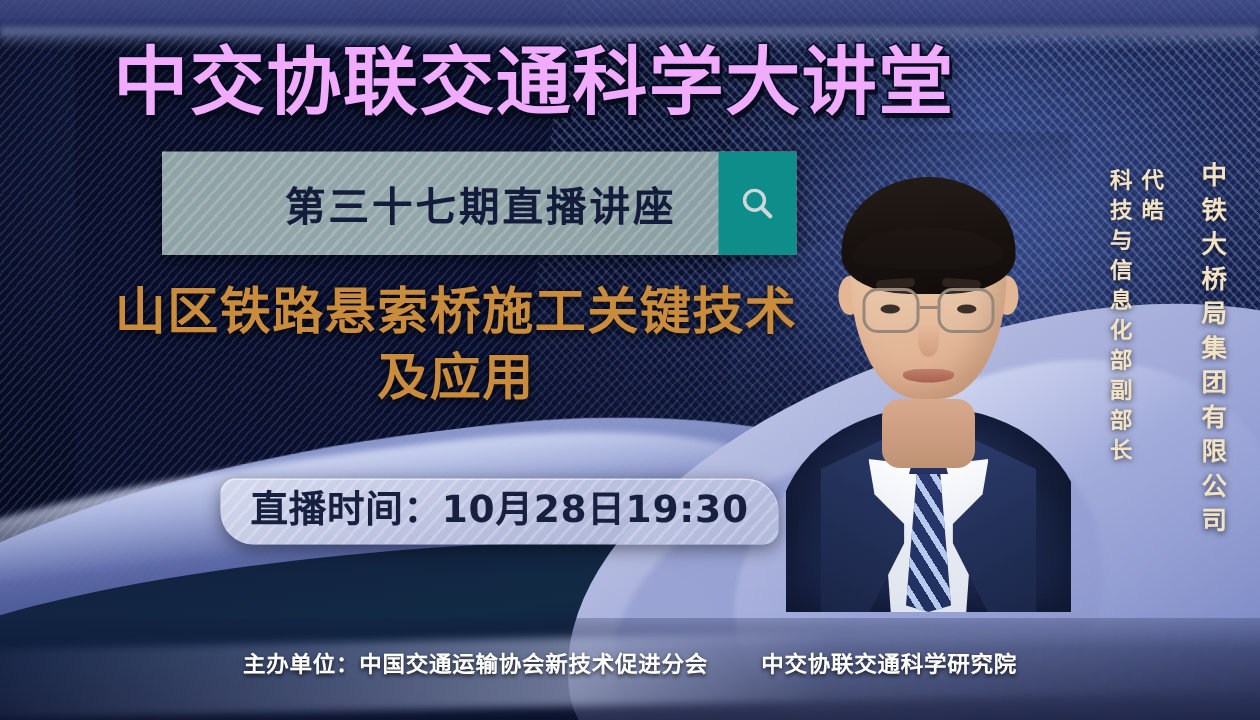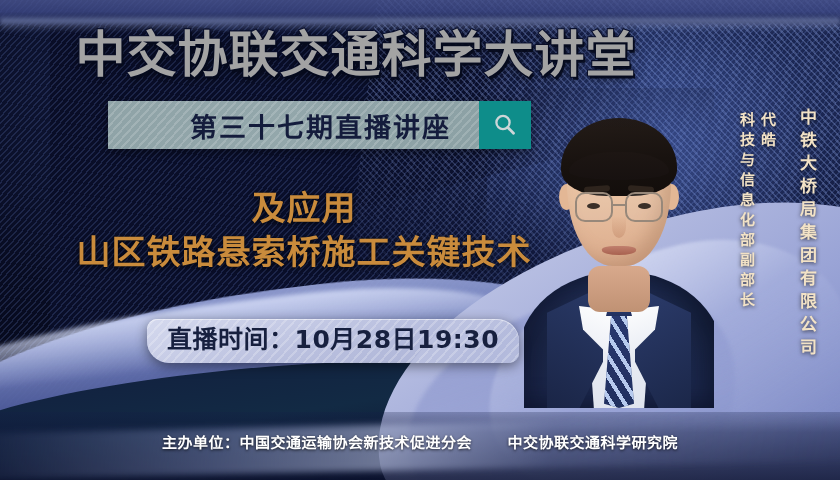--- a/index.html
+++ b/index.html
@@ -151,34 +151,34 @@
     text-shadow:0 1px 3px rgba(0,0,0,.75);
     white-space:nowrap;
   }
   .footer-gap{display:inline-block;width:26px;}
 
   
   .main-title{
     position:absolute;left:0;top:14px;width:712px;
     text-align:center;
     font-size:50px;font-weight:900;letter-spacing:1px;
-    color:#a3a3a3;
+    color:#f0abfc;
     -webkit-text-stroke:2.2px #0c1230;
     paint-order:stroke fill;
     text-shadow:
       0 0 1px #0c1230,
       2px 3px 0 rgba(6,10,28,.9),
       0 4px 10px rgba(0,0,0,.55);
     font-family:"DejaVu Sans","Liberation Sans",sans-serif;
     white-space:nowrap;
   }
 
   
   .subtitle-bar{
-    position:absolute;left:108px;top:101px;width:423px;height:48px;
+    position:absolute;left:108px;top:101px;width:423px;height:69px;
     background:linear-gradient(100deg,#8fa3a7 0%,#93a7ab 40%,#8ea2a6 72%,#8aa0a4 100%);
     display:flex;align-items:stretch;
     box-shadow:0 3px 10px rgba(0,0,0,.45);
     overflow:hidden;
   }
   .subtitle-bar:before{
     content:"";position:absolute;inset:0;
     background:repeating-linear-gradient(-48deg,
       rgba(255,255,255,0) 0px, rgba(255,255,255,0) 4px,
       rgba(255,255,255,.16) 4px, rgba(255,255,255,.16) 6px);
@@ -429,22 +429,22 @@
     <div class="subtitle-text">第三十七期直播讲座</div>
     <div class="search-box">
       <svg width="26" height="26" viewBox="0 0 26 26">
         <circle cx="11" cy="10.5" r="6.6" fill="none" stroke="#cdd6d8" stroke-width="2.3"></circle>
         <line x1="15.8" y1="15.4" x2="21.5" y2="21.2" stroke="#cdd6d8" stroke-width="2.8" stroke-linecap="round"></line>
       </svg>
     </div>
   </div>
 
   <div class="lecture-title">
+    <span class="ln">山区铁路悬索桥施工关键技术</span>
     <span class="ln">及应用</span>
-    <span class="ln">山区铁路悬索桥施工关键技术</span>
   </div>
 
   <div class="time-pill">
     <span class="time-text">直播时间：10月28日19:30</span>
   </div>
 
   <div class="v-col v-org">中铁大桥局集团有限公司</div>
 
   <div class="v-col v-person">
     <span class="seg">代皓</span>

